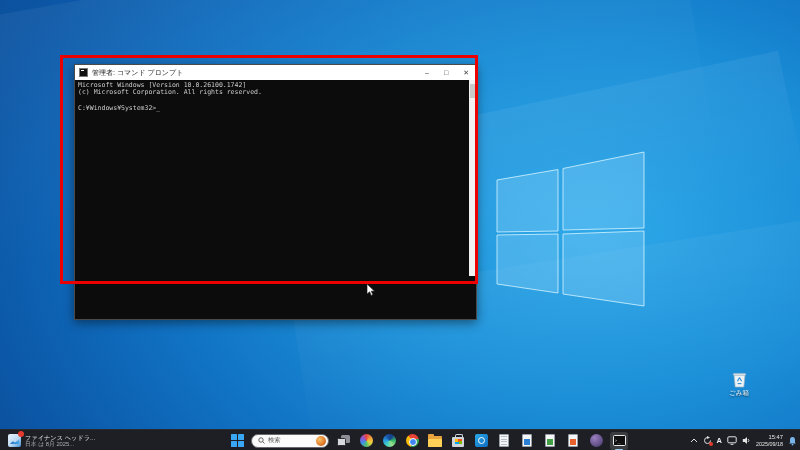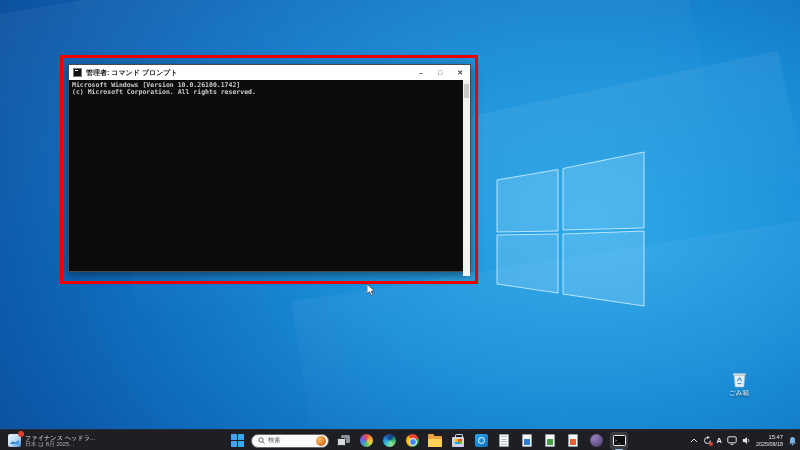--- a/index.html
+++ b/index.html
@@ -16,23 +16,23 @@
   .ray2 { left:120px; top:120px; width:680px; height:140px; transform:rotate(-12deg); opacity:.06; }
   .ray3 { left:300px; top:260px; width:520px; height:160px; transform:rotate(-9deg); opacity:.045; }
 
   .win-logo { position:absolute; left:490px; top:145px; }
 
   
   .annotation-box { position:absolute; left:60px; top:55px; width:418px; height:229px;
     border:3px solid #ed0000; z-index:5; pointer-events:none; }
 
   
-  .cmd-window { position:absolute; left:68px; top:64px; width:403px; height:208px;
+  .cmd-window { position:absolute; left:74px; top:64px; width:403px; height:256px;
     background:#0c0c0c; box-shadow:0 3px 10px rgba(0,0,0,.45); z-index:4;
-    border:1px solid #4a4a4a;font-weight:bold; }
+    border:1px solid #4a4a4a; }
   .cmd-titlebar { position:relative; height:15px; background:#ffffff; display:flex; align-items:center; padding:0 4px; }
   .cmd-title-icon { width:9px; height:9px; background:#111; border:1px solid #777; margin-right:4px; position:relative; flex:0 0 auto; }
   .cmd-title-icon::after { content:""; position:absolute; left:1px; top:1px; width:3px; height:1px; background:#fff; }
   .cmd-title-text { font-size:7px; color:#222; white-space:nowrap; }
   .cmd-controls { margin-left:auto; display:flex; align-items:center; gap:15px; padding-right:3px; }
   .cmd-ctl { font-size:7px; color:#444; line-height:1; cursor:default; }
   .cmd-body { position:relative; height:196px; padding:2px 10px 2px 3px; }
   .cmd-text { font-family:"DejaVu Sans Mono",monospace; font-size:6.5px; line-height:7.4px; color:#cccccc; white-space:pre; }
   .cmd-prompt-row { display:flex; align-items:flex-end; }
   .cmd-cursor { font-family:"DejaVu Sans Mono",monospace; font-size:6.5px; color:#cccccc; }
@@ -148,20 +148,24 @@
       <span class="cmd-controls">
         <span class="cmd-ctl">–</span>
         <span class="cmd-ctl">□</span>
         <span class="cmd-ctl">✕</span>
       </span>
     </div>
     <div class="cmd-body">
       <div class="cmd-text">Microsoft Windows [Version 10.0.26100.1742]</div>
       <div class="cmd-text">(c) Microsoft Corporation. All rights reserved.</div>
       <div class="cmd-text">&nbsp;</div>
+      <div class="cmd-prompt-row">
+        <span class="cmd-text">C:¥Windows¥System32&gt;</span>
+        <span class="cmd-cursor">_</span>
+      </div>
       <div class="cmd-scrollbar">
         <div class="cmd-scroll-thumb"></div>
       </div>
     </div>
   </div>
 
   <svg class="mouse-cursor" width="9" height="12" viewBox="0 0 9 12">
     <polygon points="0,0 0,10 2.6,7.8 4.2,11.4 5.8,10.6 4.2,7.2 7.4,7" fill="#ffffff" stroke="#333" stroke-width="0.7"></polygon>
   </svg>
 

